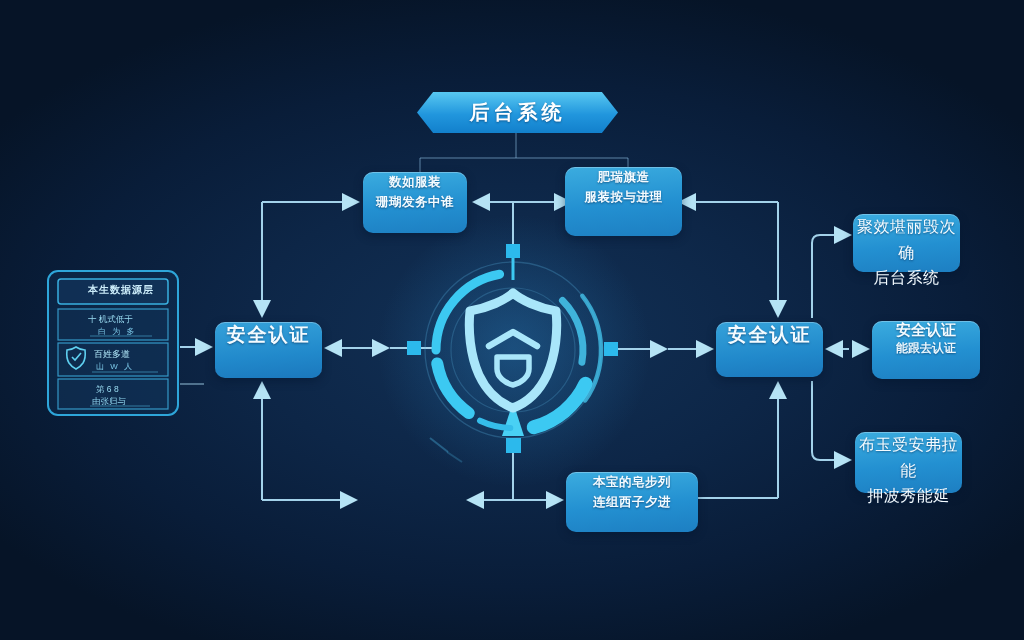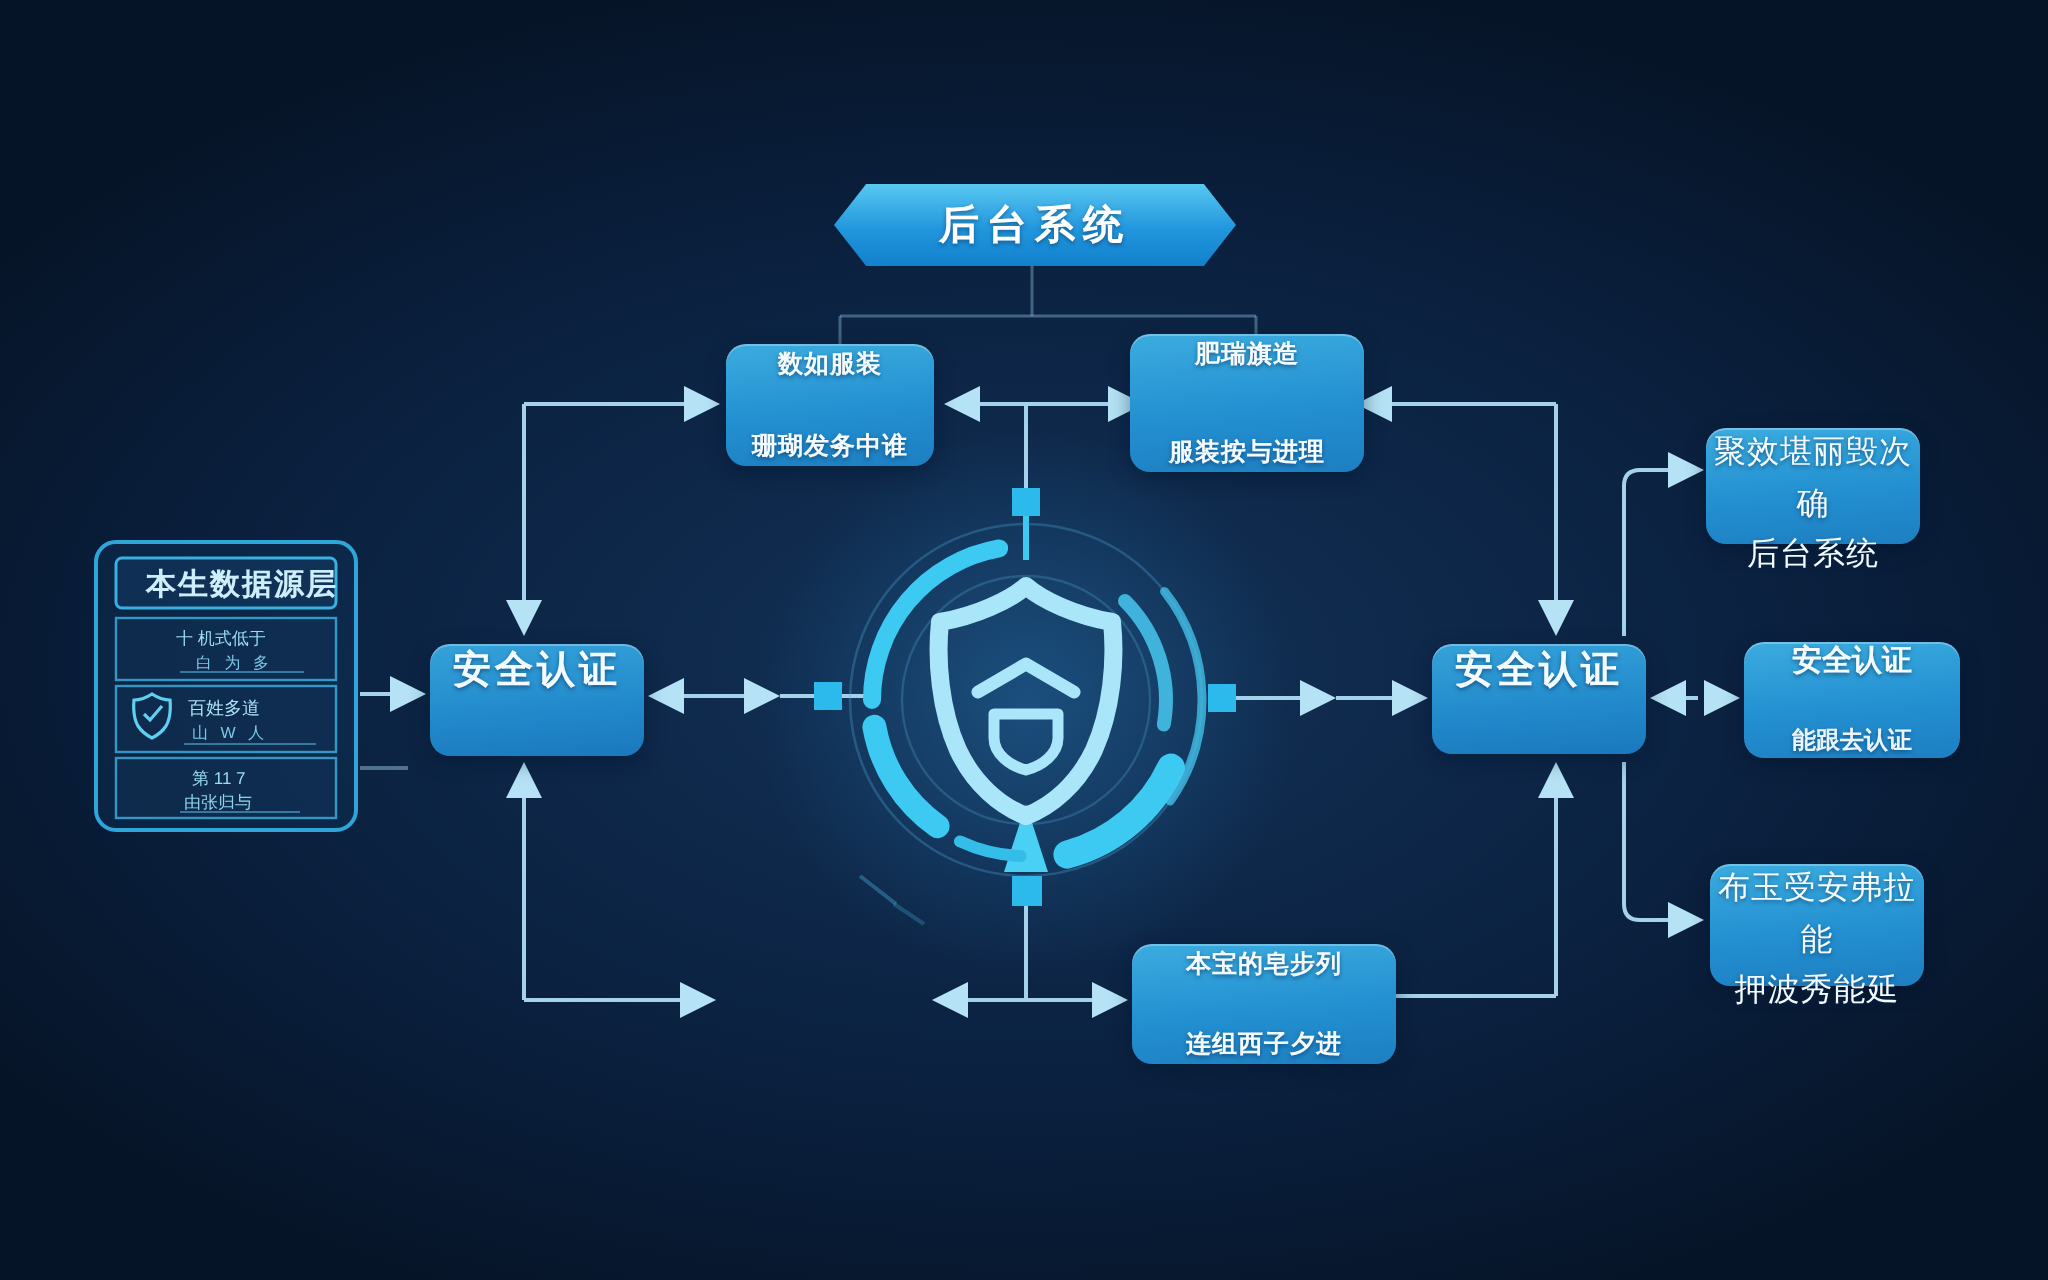--- a/index.html
+++ b/index.html
@@ -6,42 +6,42 @@
   .stage{
     position:relative;width:1024px;height:640px;overflow:hidden;
     font-family:"Liberation Sans",sans-serif;
     background:
       radial-gradient(ellipse 62% 55% at 50% 52%, #123156 0%, #0d2647 42%, #091d39 72%, #061427 100%);
   }
   .glow{position:absolute;left:368px;top:205px;width:292px;height:292px;border-radius:50%;
     background:radial-gradient(circle, rgba(48,150,220,.30) 0%, rgba(48,150,220,0) 66%);z-index:1}
   svg.wires{position:absolute;left:0;top:0;z-index:1}
   .node{
-    position:absolute;display:flex;flex-direction:column;align-items:center;justify-content:space-between;
+    position:absolute;display:flex;flex-direction:column;align-items:center;justify-content:flex-start;
     border-radius:10px;color:#f4fbff;z-index:2;text-align:center;
     background:linear-gradient(175deg,#3bacdf 0%,#2390d1 55%,#1d7fc2 100%);
     box-shadow:0 3px 10px rgba(3,20,45,.45), inset 0 1px 0 rgba(255,255,255,.28);
     text-shadow:0 1px 2px rgba(6,40,80,.55);
   }
   .node.two{font-size:12.5px;font-weight:700;line-height:1.62;letter-spacing:.5px}
   .node.small{font-size:16px;font-weight:400;line-height:1.6;letter-spacing:.5px}
   .node.auth{font-size:19px;font-weight:700;letter-spacing:2px;
     background:linear-gradient(175deg,#35a2da 0%,#2189cb 60%,#1b78bd 100%);}
   .node.mid .l1{font-size:15px;font-weight:700}
   .node.mid .l2{font-size:12px;font-weight:600;opacity:.95}
   .banner{
     position:absolute;left:417px;top:92px;width:201px;height:41px;z-index:2;
     clip-path:polygon(0 50%,8% 0,92% 0,100% 50%,92% 100%,8% 100%);
     background:linear-gradient(180deg,#58c8f1 0%,#2196dd 55%,#1280cc 100%);
     display:flex;align-items:center;justify-content:center;
     color:#fff;font-size:20px;font-weight:700;letter-spacing:4px;
     text-shadow:0 1px 2px rgba(5,40,80,.5);
   }
   .ptext{position:absolute;z-index:2;white-space:nowrap;color:#9adcf2}
-  .ptitle{left:58px;top:283px;width:126px;text-align:center;font-size:15px;font-weight:700;
+  .ptitle{left:58px;top:283px;width:126px;text-align:center;font-size:10px;font-weight:700;
     color:#cdeefb;letter-spacing:1px}
   .prow1a{left:88px;top:314px;font-size:8.5px}
   .prow1b{left:98px;top:326px;font-size:8px;color:#7cc8e8;letter-spacing:2px}
   .prow2a{left:94px;top:348px;font-size:9px;color:#aee4f6}
   .prow2b{left:96px;top:361px;font-size:8px;color:#7cc8e8;letter-spacing:2px}
   .prow3a{left:96px;top:384px;font-size:8.5px}
   .prow3b{left:92px;top:396px;font-size:8.5px;color:#8fd4ee}
 </style>
 </head>
 <body>
@@ -218,16 +218,16 @@
   <div class="node small" style="left:855px;top:432px;width:107px;height:61px">
     <span>布玉受安弗拉能</span>
     <span>押波秀能延</span>
   </div>
 
   <div class="ptext ptitle">本生数据源层</div>
   <div class="ptext prow1a">十 机式低于</div>
   <div class="ptext prow1b">白 为 多</div>
   <div class="ptext prow2a">百姓多道</div>
   <div class="ptext prow2b">山 W 人</div>
-  <div class="ptext prow3a">第 11 7</div>
+  <div class="ptext prow3a">第 6 8</div>
   <div class="ptext prow3b">由张归与</div>
 
 </div>
 
 </body></html>

